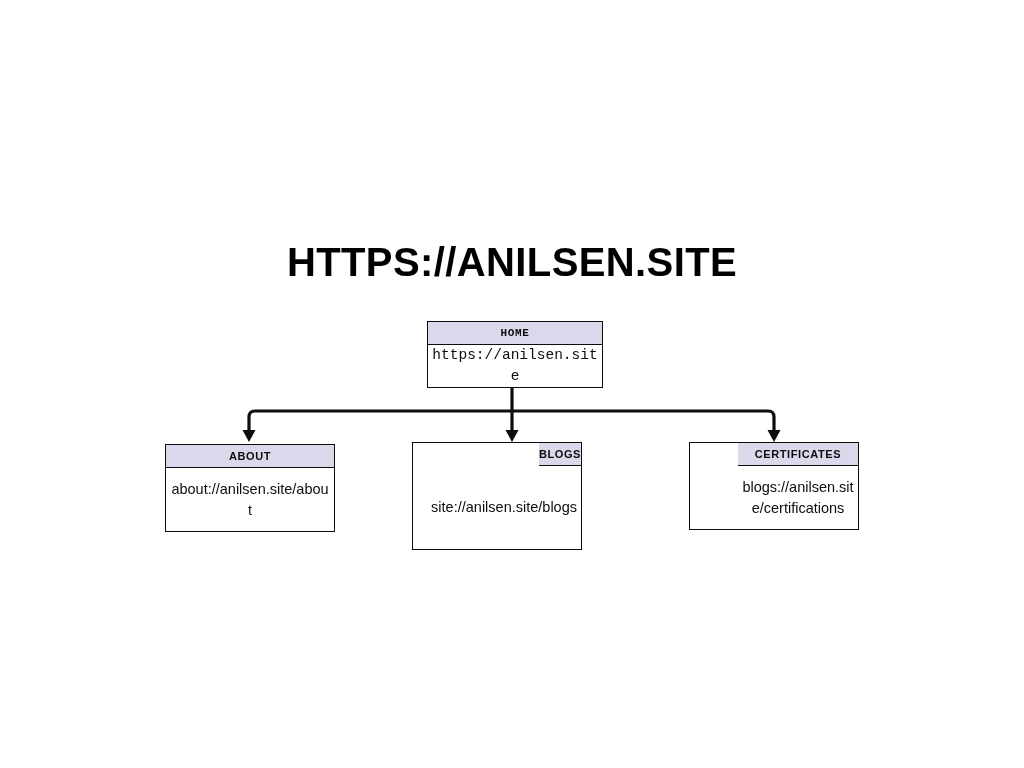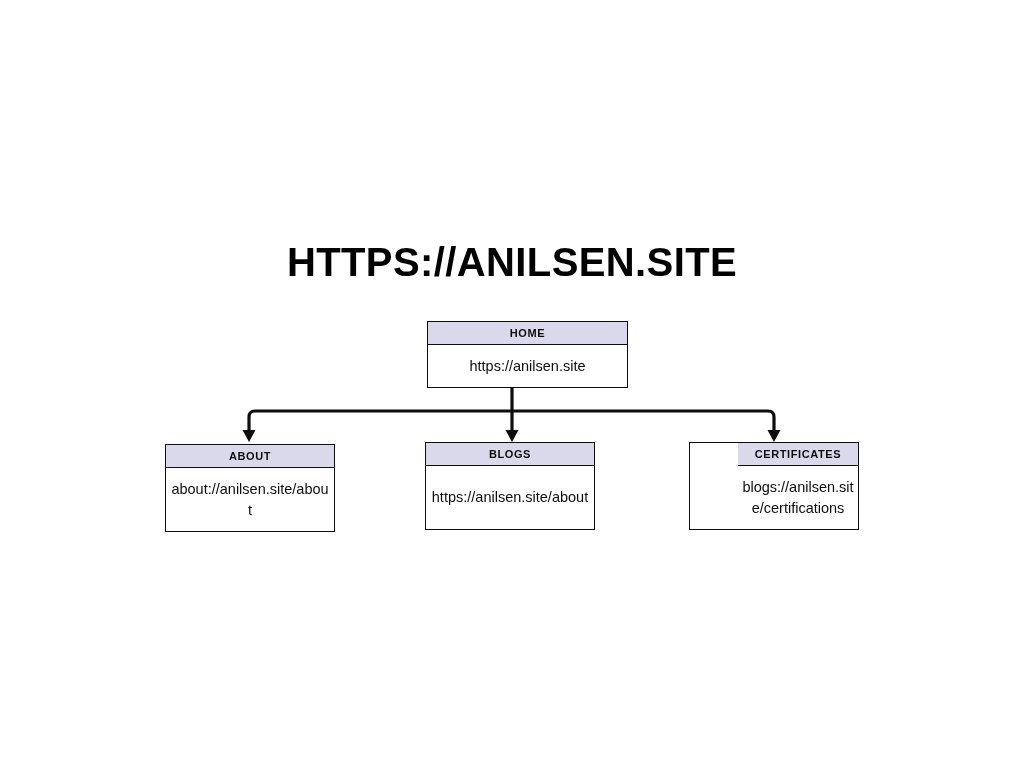--- a/index.html
+++ b/index.html
@@ -75,23 +75,23 @@
     justify-content: center;
     text-align: center;
     font-size: 14.5px;
     font-weight: 400;
     color: #0d0d0d;
     line-height: 21px;
     padding: 0 4px;
     word-break: break-all;
   }
 
-  #node-home      { left: 427px; top: 321px; width: 201px; height: 67px; }
+  #node-home      { left: 427px; top: 321px; width: 176px; height: 67px; font-family: Liberation Mono, monospace; }
   #node-about     { left: 165px; top: 444px; width: 170px; height: 88px; }
-  #node-blogs     { left: 425px; top: 442px; width: 170px; height: 88px; }
+  #node-blogs     { left: 412px; top: 442px; width: 170px; height: 108px; align-items: flex-end; }
   #node-certs     { left: 689px; top: 442px; width: 170px; height: 88px; padding-left: 48px; }
 </style>
 </head>
 <body>
 
 <div id="canvas">
 
   <div id="diagram-title">HTTPS://ANILSEN.SITE</div>
 
   <svg id="connectors" viewBox="0 0 1024 768" width="1024" height="768">
@@ -112,21 +112,21 @@
     <div class="node-body">https://anilsen.site</div>
   </div>
 
   <div class="node" id="node-about">
     <div class="node-header">ABOUT</div>
     <div class="node-body">about://anilsen.site/about</div>
   </div>
 
   <div class="node" id="node-blogs">
     <div class="node-header">BLOGS</div>
-    <div class="node-body">https://anilsen.site/about</div>
+    <div class="node-body">site://anilsen.site/blogs</div>
   </div>
 
   <div class="node" id="node-certs">
     <div class="node-header">CERTIFICATES</div>
     <div class="node-body">blogs://anilsen.site/certifications</div>
   </div>
 
 </div>
 
 </body></html>

